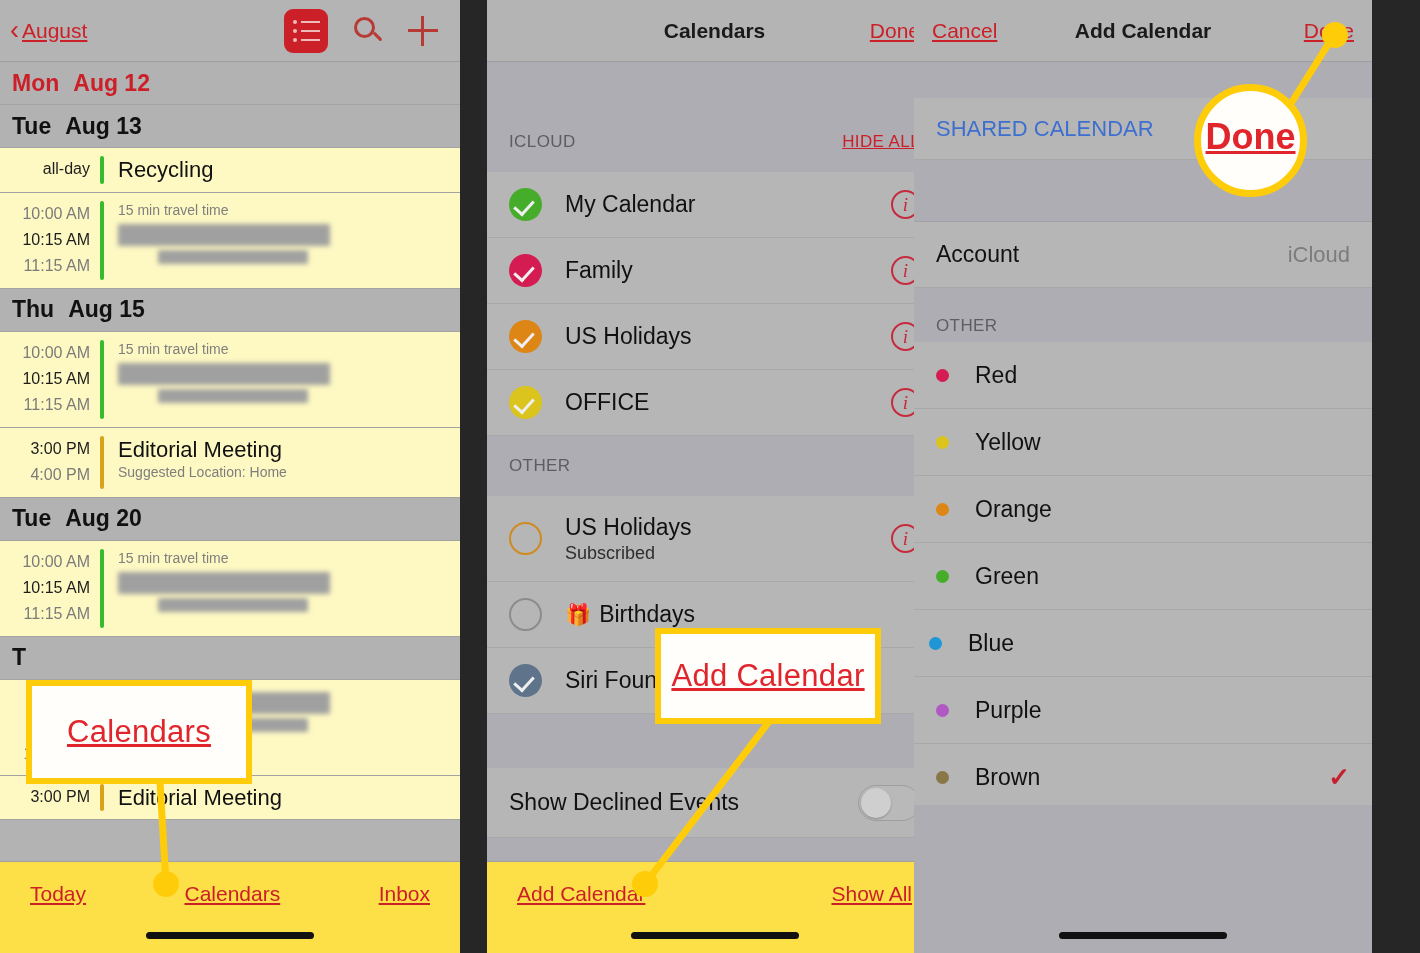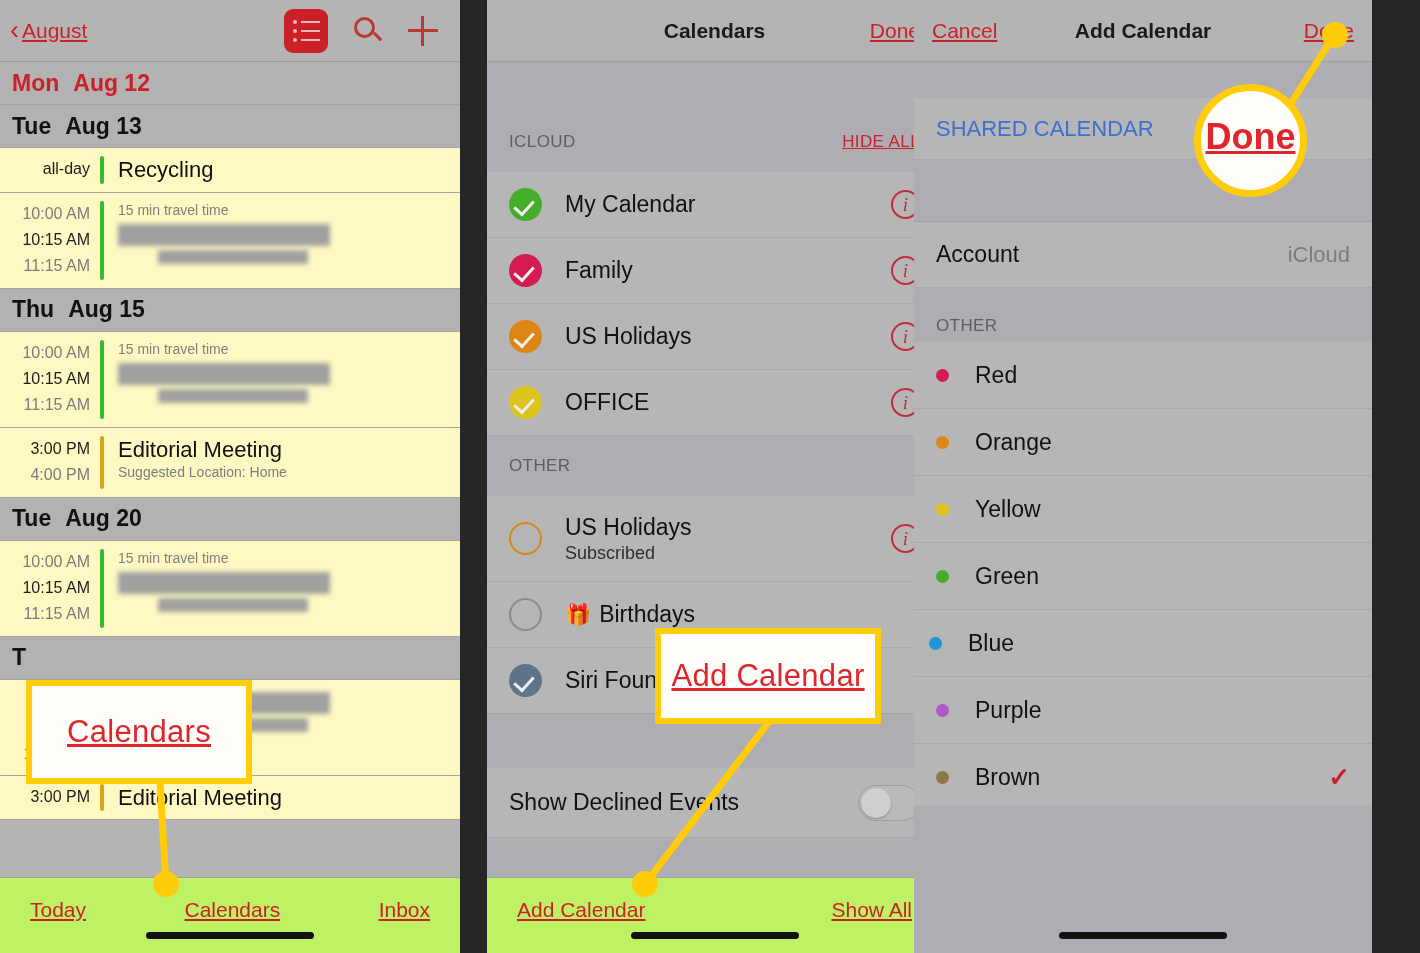--- a/index.html
+++ b/index.html
@@ -65,22 +65,22 @@
   }
   .ev-times .main { color: #1d1d1d; font-weight: normal; }
   .ev-bar { width: 4px; flex: none; margin: 8px 0; border-radius: 2px; }
   .ev-body { padding: 8px 0 8px 14px; flex: 1; }
   .ev-title { font-size: 22px; color: #111; line-height: 1.25; }
   .ev-sub { font-size: 14px; color: #7e7e7e; line-height: 1.4; }
   .redact { height: 22px; background: #a0a0a0; border-radius: 1px; margin-top: 4px;
             filter: blur(2.5px); }
 
   .tabbar {
-    position: absolute; bottom: 0; left: 0; right: 0; height: 76px;
-    background: #bef264; border-top: 1px solid #a0a0a0;
+    position: absolute; bottom: 0; left: 0; right: 0; height: 92px;
+    background: #fde047; border-top: 1px solid #a0a0a0;
     display: flex; align-items: flex-start; padding: 20px 30px 0;
     justify-content: space-between;
   }
   .home-ind {
     position: absolute; bottom: 14px; left: 50%; transform: translateX(-50%);
     width: 168px; height: 7px; background: #111; border-radius: 4px;
   }
 
   
   .chk { width: 33px; height: 33px; border-radius: 50%; flex: none;
@@ -414,26 +414,26 @@
     <div class="gap" style="height:54px;display:flex;align-items:flex-end;padding:0 22px 6px;">
       <span style="font-size:17px;color:#5d5d62;letter-spacing:.4px;">OTHER</span>
     </div>
 
     <div id="p3-colors">
         <div class="row" style="height: 67px;">
           <div class="dot" style="background:#d41b52;"></div>
           <span class="row-label">Red</span>
         </div>
         <div class="row" style="height: 67px;">
+          <div class="dot" style="background:#dbc41c;"></div>
+          <span class="row-label">Yellow</span>
+        </div>
+        <div class="row" style="height: 67px;">
           <div class="dot" style="background:#dd8515;"></div>
           <span class="row-label">Orange</span>
-        </div>
-        <div class="row" style="height: 67px;">
-          <div class="dot" style="background:#dbc41c;"></div>
-          <span class="row-label">Yellow</span>
         </div>
         <div class="row" style="height: 67px;">
           <div class="dot" style="background:#46ad2b;"></div>
           <span class="row-label">Green</span>
         </div>
         <div class="row" style="height: 67px; padding-left: 15px;">
           <div class="dot" style="background:#1f96d6;"></div>
           <span class="row-label">Blue</span>
         </div>
         <div class="row" style="height: 67px;">

